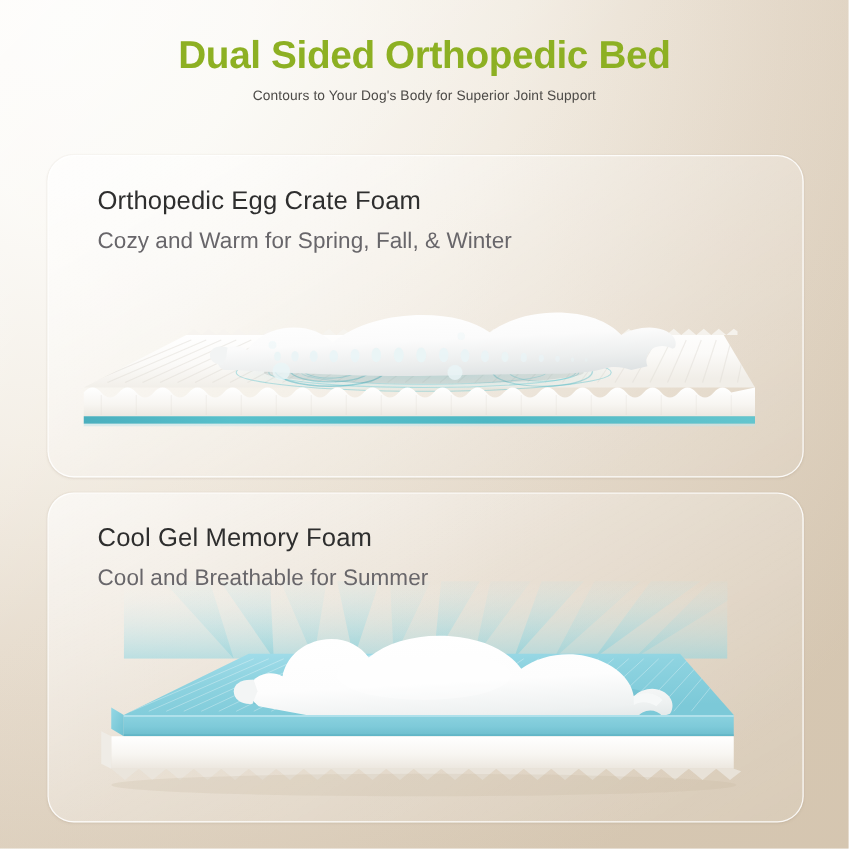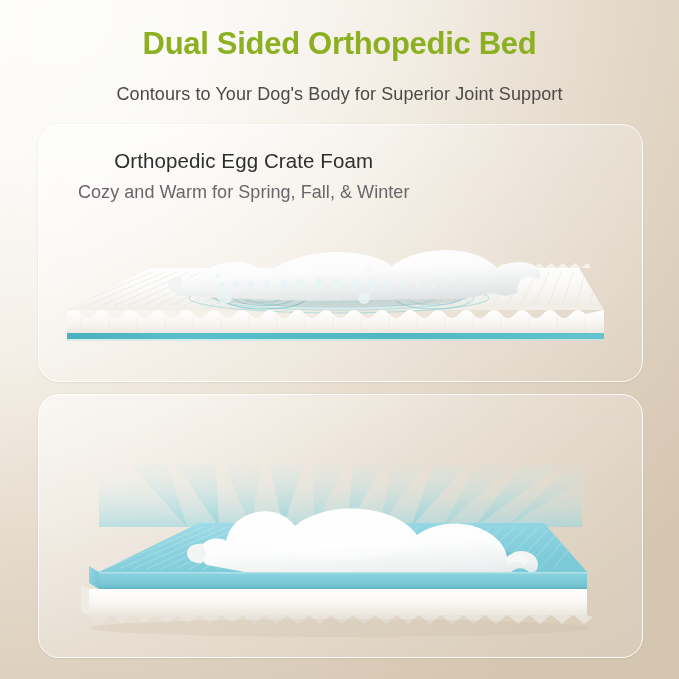--- a/index.html
+++ b/index.html
@@ -43,42 +43,42 @@
   .title {
     font-size: 31px;
     font-weight: 700;
     letter-spacing: -0.3px;
     color: #8db023;
     line-height: 1.15;
     margin: 0;
     white-space: nowrap;
   }
   .subtitle {
-    font-size: 18px;
+    font-size: 11px;
     font-weight: 400;
     color: #4c4a47;
     line-height: 1.2;
-    margin: 22px 0 0 0;
+    margin: 9px 0 0 0;
     letter-spacing: 0.1px;
     white-space: nowrap;
   }
 
   
   .card {
     position: absolute;
     left: 38px;
     width: 603px;
     border-radius: 21px;
     overflow: hidden;
     background: linear-gradient(150deg, rgba(255,255,255,0.62) 0%, rgba(255,255,255,0.28) 45%, rgba(255,255,255,0.10) 100%);
     border: 1px solid rgba(255,255,255,0.85);
     box-shadow: 0 1px 2px rgba(140,120,95,0.10), 0 0 0 1px rgba(180,160,135,0.05);
     z-index: 3;
   }
-  #card-1 { top: 124px; height: 256px; text-align: center; }
+  #card-1 { top: 124px; height: 256px; }
   #card-2 { top: 394px; height: 262px; }
 
   .card-head {
     position: absolute;
     left: 39px;
     top: 24px;
     z-index: 5;
   }
   .card-title {
     font-size: 20.5px;
@@ -315,20 +315,24 @@
 
           <rect x="28" y="127" width="537" height="6" fill="url(#c1-strip)"></rect>
           <rect x="28" y="133" width="537" height="2" fill="#bfe4e9" opacity="0.55"></rect>
         </g>
       </svg>
     </div>
   </div>
 
   <div class="card" id="card-2">
 
+    <div class="card-head">
+      <h2 class="card-title">Cool Gel Memory Foam</h2>
+      <p class="card-sub">Cool and Breathable for Summer</p>
+    </div>
 
     <div class="illus" style="height:192px;">
       <svg viewBox="0 0 603 192" preserveAspectRatio="xMidYMax meet">
         <defs>
           <linearGradient id="c2-ray" x1="0" y1="1" x2="0" y2="0">
             <stop offset="0%" stop-color="#6fc9d8" stop-opacity="0.80"></stop>
             <stop offset="45%" stop-color="#9ddce6" stop-opacity="0.42"></stop>
             <stop offset="100%" stop-color="#cdeef3" stop-opacity="0.00"></stop>
           </linearGradient>
           <linearGradient id="c2-glow" x1="0" y1="1" x2="0" y2="0">

